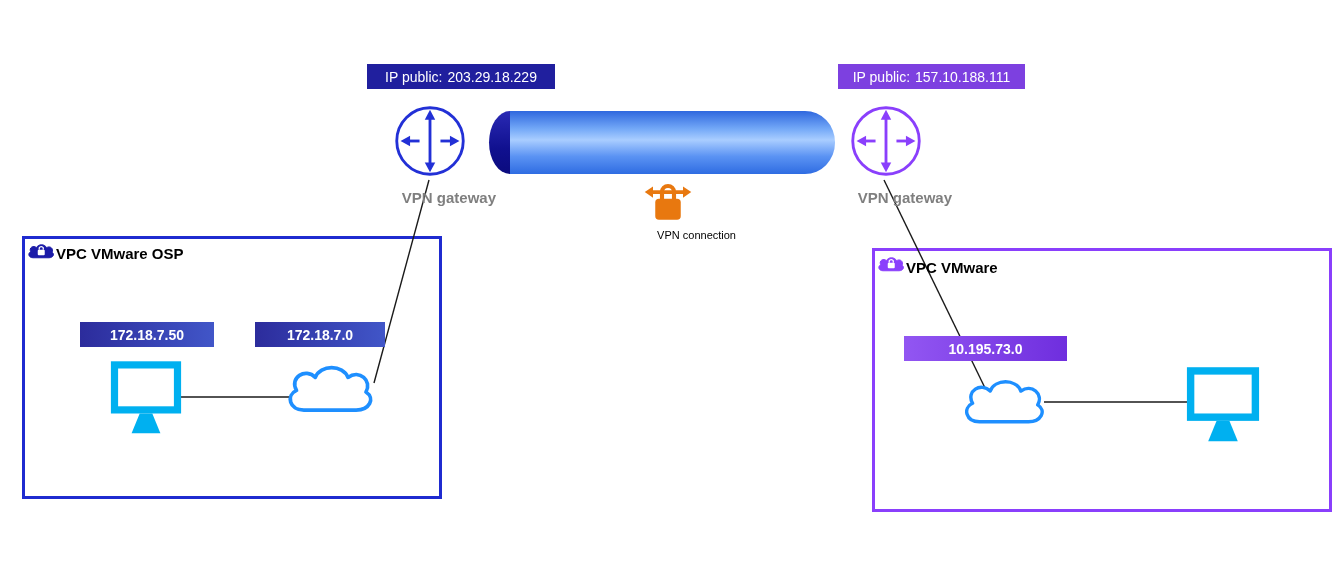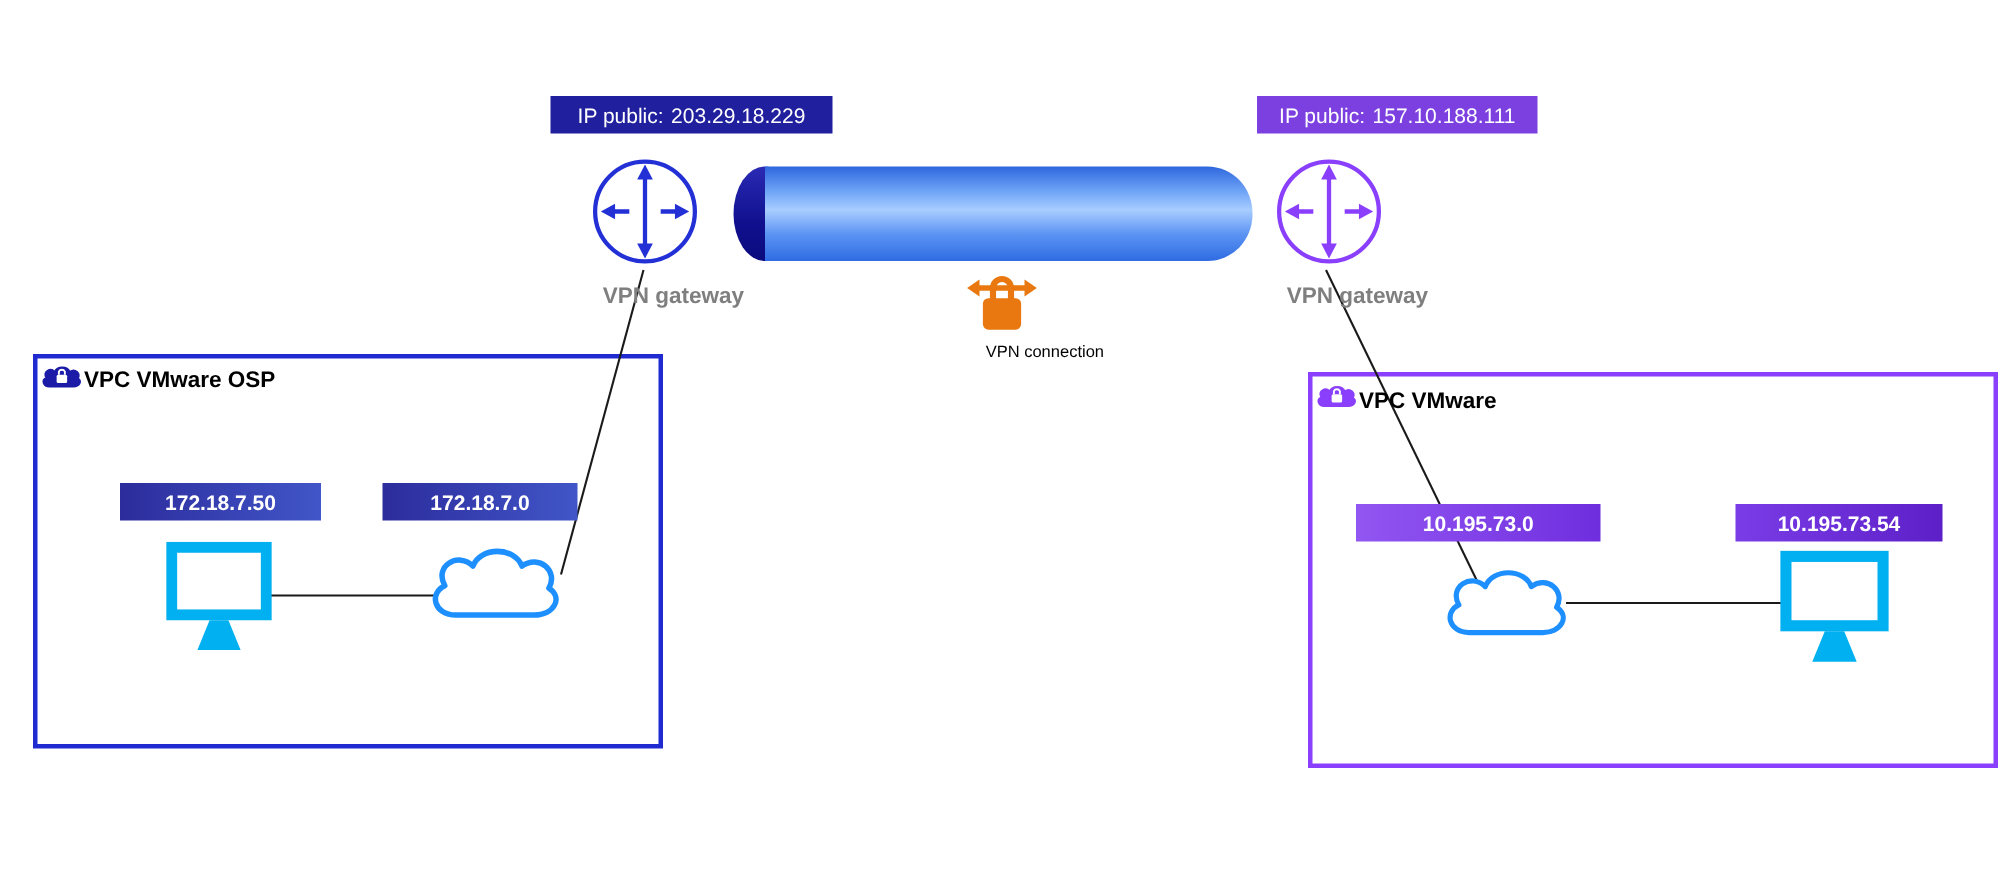--- a/index.html
+++ b/index.html
@@ -160,21 +160,20 @@
   <span class="corner-icon vpc-right">
     <svg viewBox="0 0 120 70" width="30" height="20">
       <path d="M28 62 C10 62 6 44 19 38 C10 22 30 10 42 22 C48 6 76 6 82 22 C96 12 112 26 104 40 C116 48 108 62 92 62 Z" fill="#8a3ffc" stroke="#8a3ffc" stroke-width="4" stroke-linejoin="round"></path>
       <path d="M53 30 V22 A9 9 0 0 1 69 22 V30" fill="none" stroke="#ffffff" stroke-width="5"></path>
       <rect x="47" y="30" width="28" height="22" rx="4" fill="#ffffff"></rect>
     </svg>
   </span>
   <div class="vpc-title vpc-right">VPC VMware</div>
 
   <div class="net-badge purple" id="badge-net-right">10.195.73.0</div>
-  <div class="net-badge purple-dark" id="badge-host-right">10.195.73.54</div>
 
   <span class="shape" id="cloud-right">
     <svg viewBox="0 0 120 70" width="92" height="62">
       <path d="M28 62 C10 62 6 44 19 38 C10 22 30 10 42 22 C48 6 76 6 82 22 C96 12 112 26 104 40 C116 48 108 62 92 62 Z" fill="#ffffff" stroke="#1e8fff" stroke-width="4.5" stroke-linejoin="round"></path>
     </svg>
   </span>
   <span class="shape" id="monitor-right">
     <svg viewBox="0 0 80 88" width="74" height="82">
       <rect x="5" y="5" width="70" height="50" fill="#ffffff" stroke="#00b0f0" stroke-width="8"></rect>
       <polygon points="33,59 47,59 56,81 24,81" fill="#00b0f0"></polygon>

